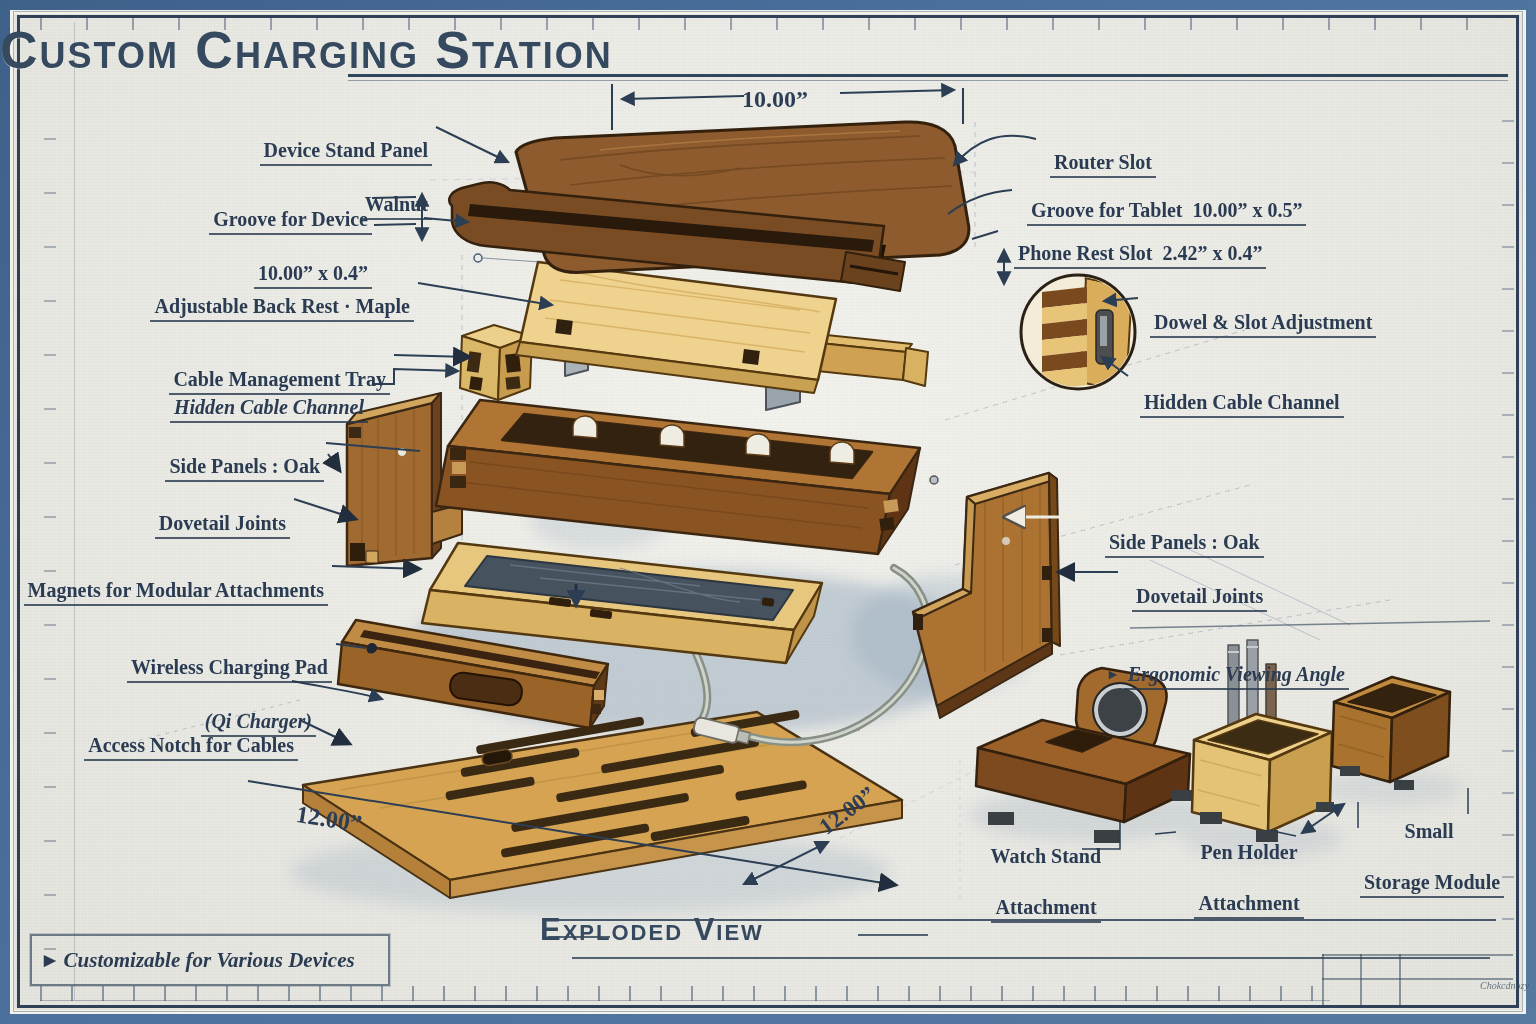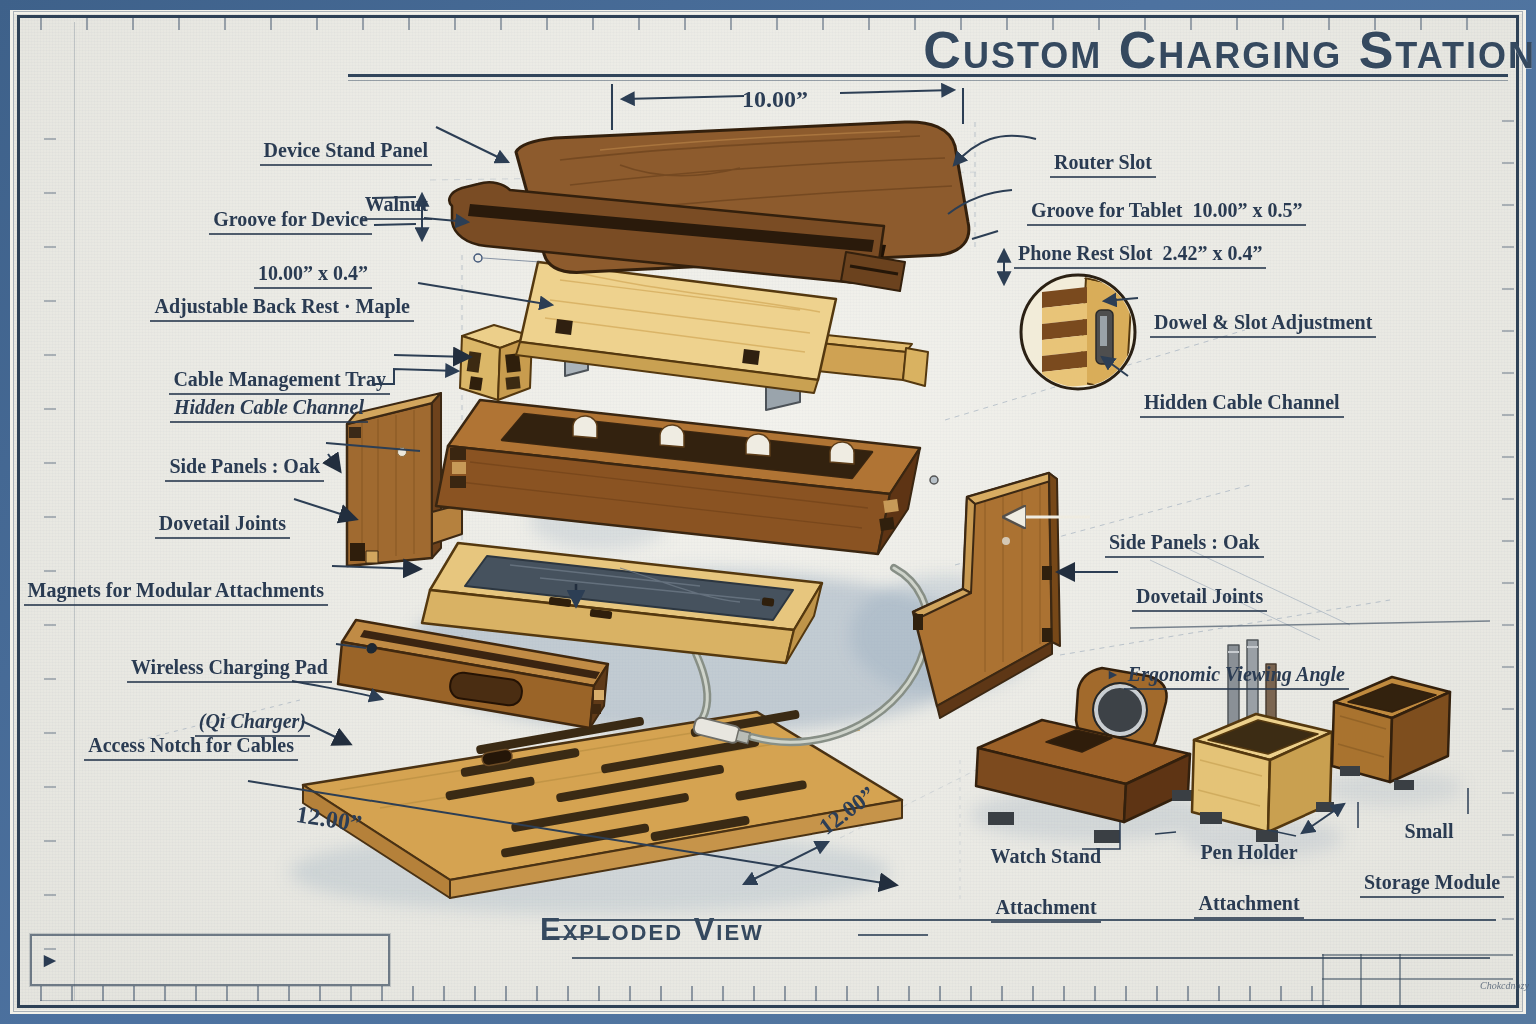--- a/index.html
+++ b/index.html
@@ -32,21 +32,21 @@
   .ruler-bottom{left:40px;top:986px;width:1290px;height:14px;
     background:repeating-linear-gradient(90deg, rgba(52,72,98,.5) 0 2px, transparent 2px 31px);
     border-bottom:1px solid rgba(52,72,98,.35);}
   .ruler-left{left:44px;top:90px;width:12px;height:860px;
     background:repeating-linear-gradient(0deg, rgba(52,72,98,.35) 0 2px, transparent 2px 54px);}
   .ruler-right{right:22px;top:120px;width:12px;height:800px;
     background:repeating-linear-gradient(0deg, rgba(52,72,98,.35) 0 2px, transparent 2px 42px);}
   .margin-line-v{position:absolute;left:74px;top:22px;bottom:24px;width:1px;background:rgba(70,90,115,.25);z-index:2;}
 
   .title{
-    position:absolute;left:0;top:20px;width:100%;text-align:right;z-index:5;
+    position:absolute;left:0;top:20px;width:100%;text-align:left;z-index:5;
     font-family:"Liberation Sans",sans-serif;font-weight:bold;
     font-variant:small-caps;font-size:52px;letter-spacing:2px;color:#35495f;
     text-shadow:0 1px 0 rgba(255,255,255,.4);
   }
   .title-rule{position:absolute;left:348px;right:28px;top:74px;height:3px;background:#31455b;z-index:4;}
   .title-rule2{position:absolute;left:348px;right:28px;top:80px;height:1px;background:rgba(49,69,91,.45);z-index:4;}
 
   .lbl{
     position:absolute;z-index:6;color:#2a3b52;white-space:pre;
     font-family:"Liberation Serif",serif;font-weight:bold;font-size:20px;line-height:1.28;
@@ -407,21 +407,21 @@
   <span class="t">Side Panels : Oak</span>
 </div>
 <div class="lbl ra" style="top:485px;right:1246px">
   <span class="t">Dovetail Joints</span>
 </div>
 <div class="lbl ra" style="top:552px;right:1208px">
   <span class="t">Magnets for Modular Attachments</span>
 </div>
 <div class="lbl ra" style="top:629px;right:1204px">
   <span class="t">Wireless Charging Pad</span><br>
-  <span class="t it" style="margin-right:22px">(Qi Charger)</span>
+  <span class="t it" style="margin-right:16px">(Qi Charger)</span>
 </div>
 <div class="lbl ra" style="top:707px;right:1238px">
   <span class="t">Access Notch for Cables</span>
 </div>
 
 <div class="lbl" style="top:124px;left:1040px">
   <span class="t">Router Slot</span>
 </div>
 <div class="lbl" style="top:172px;left:1017px">
   <span class="t">Groove for Tablet  10.00” x 0.5”</span>
@@ -462,20 +462,21 @@
 <div class="dim" style="top:798px;left:816px;transform:rotate(-37deg);font-size:23px">12.00”</div>
 
 <div class="ev-line-top"></div>
 <div class="ev-dash-l"></div>
 <div class="ev-dash-r"></div>
 <div class="exploded">Exploded View</div>
 <div class="ev-line-bot"></div>
 
 <div class="note-box">
   <span class="tri">▶</span>
+  <span>Customizable for Various Devices</span>
 </div>
 
 <div class="tblock" style="left:1322px;top:954px;width:191px;height:2px"></div>
 <div class="tblock" style="left:1322px;top:978px;width:191px;height:2px"></div>
 <div class="tblock" style="left:1322px;top:954px;width:2px;height:52px"></div>
 <div class="tblock" style="left:1360px;top:954px;width:2px;height:52px"></div>
 <div class="tblock" style="left:1399px;top:954px;width:2px;height:52px"></div>
 <div class="tb-note">Chokcdnozy</div>
 
 </body></html>

